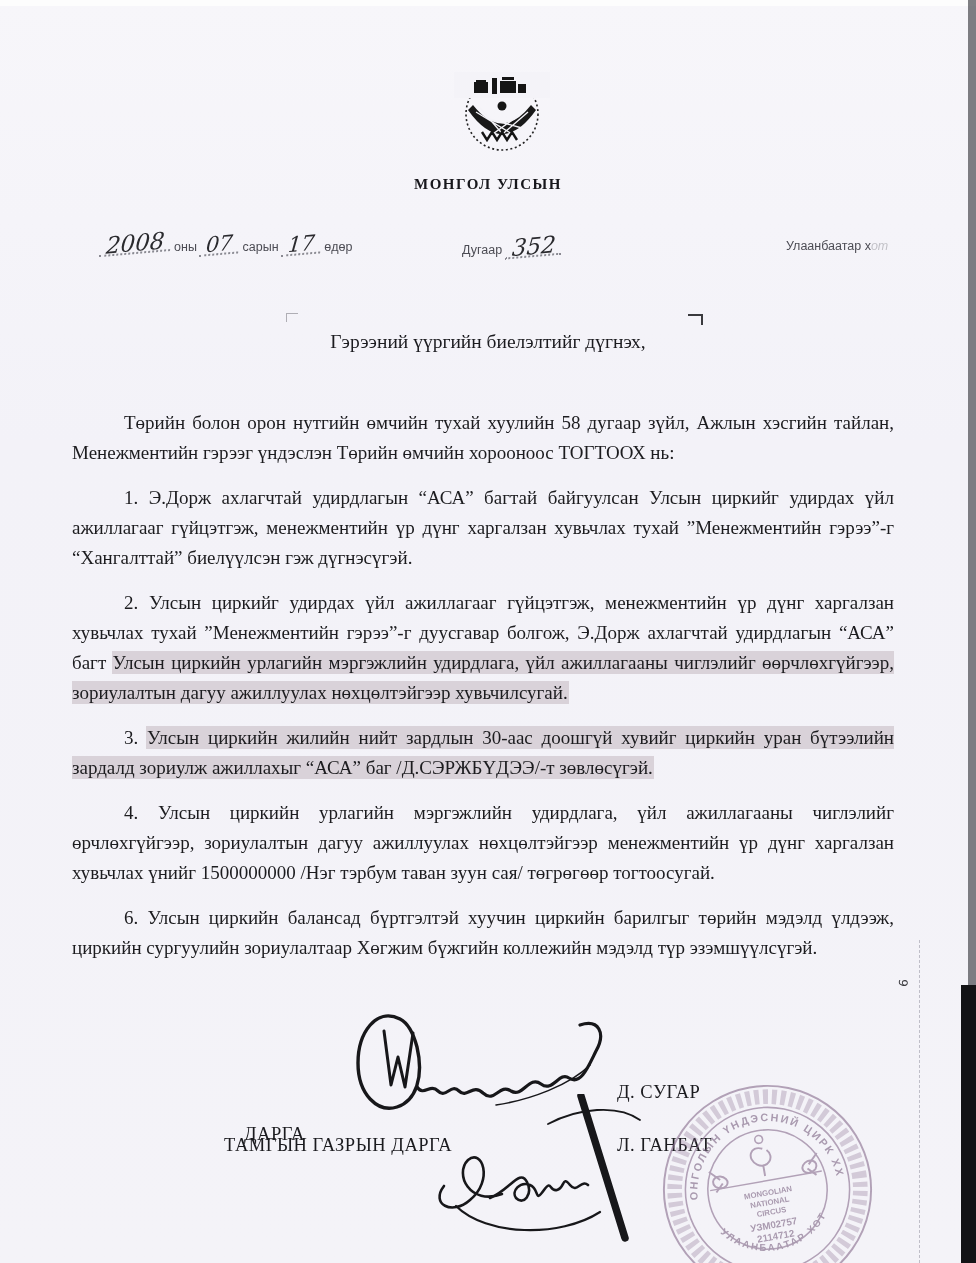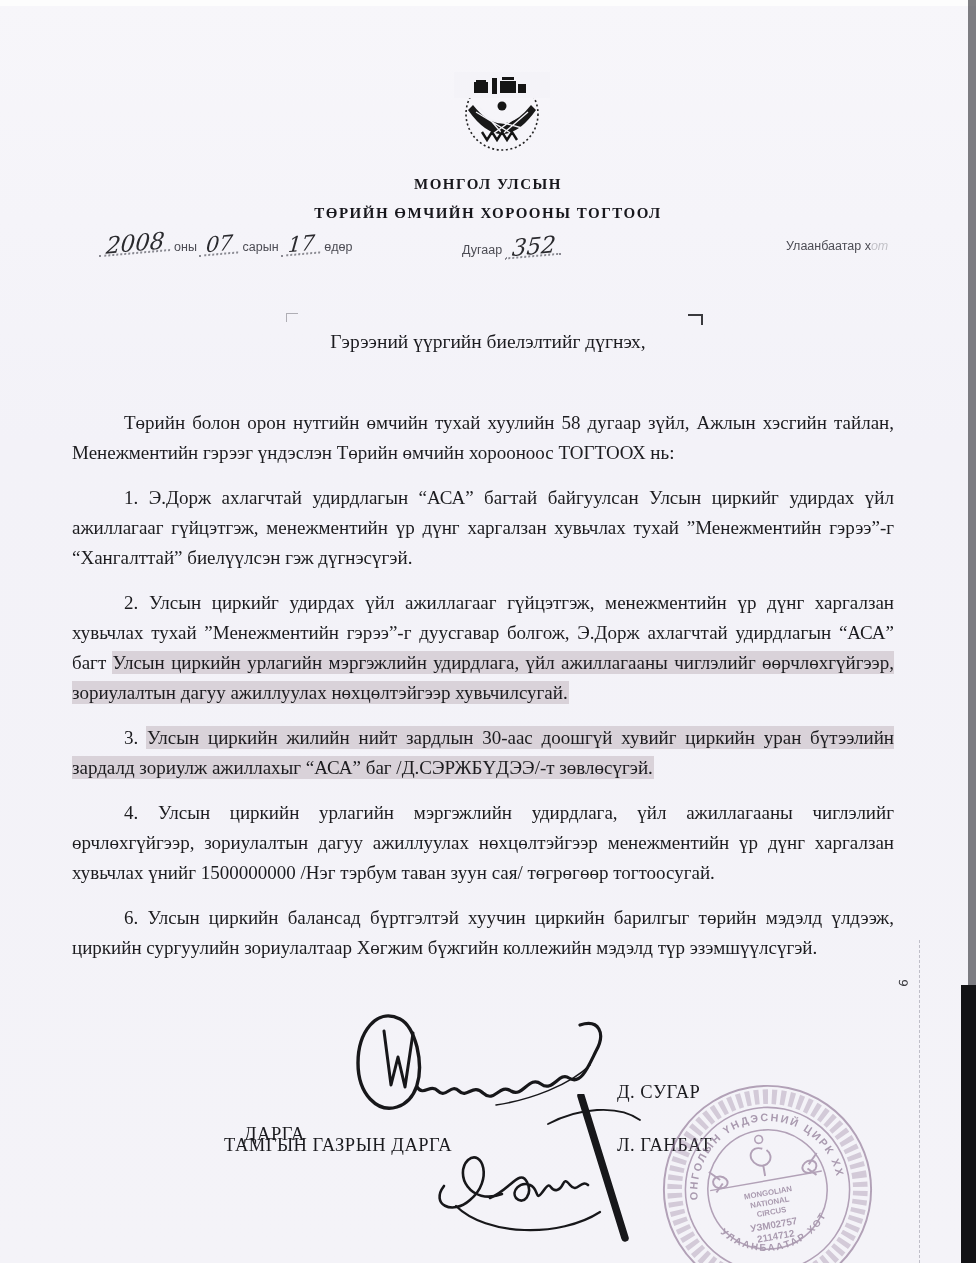--- a/index.html
+++ b/index.html
@@ -74,21 +74,20 @@
     <path d="M16,38 Q50,86 84,38 L79,33 Q50,70 21,33 Z" fill="#191919"></path>
     <g stroke="#f4f3f8" stroke-width="1.4" fill="none">
       <path d="M24,40 L60,62 M34,46 L70,56 M28,36 L54,66 M46,66 L76,40 M38,64 L66,44"></path>
     </g>
     <path d="M30,60 l5,8 l5,-8 l5,8 l5,-8 l5,8 l5,-8 l5,8" stroke="#151515" stroke-width="2.4" fill="none"></path>
     <circle cx="50" cy="34" r="4.5" fill="#151515"></circle>
   </svg>
 
   <div class="hdr">
     <div>МОНГОЛ УЛСЫН</div>
-    <div>ТӨРИЙН ӨМЧИЙН ХОРООНЫ ТОГТООЛ</div>
   </div>
 
   <div class="dateline">
     <div class="dl-left">
       <span class="hand">2008</span>
       <span>оны</span>
       <span class="hand small">07</span>
       <span>сарын</span>
       <span class="hand small">17</span>
       <span>өдөр</span>

